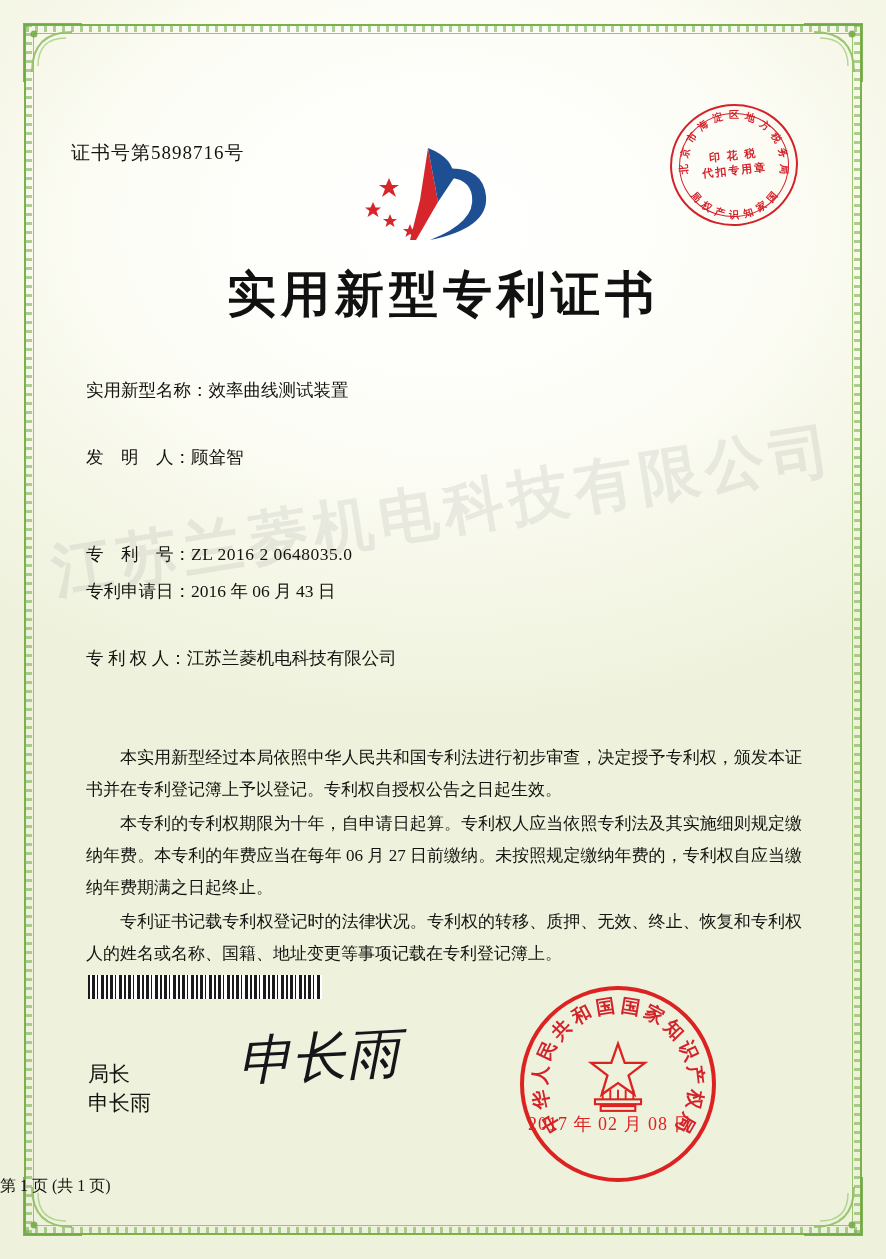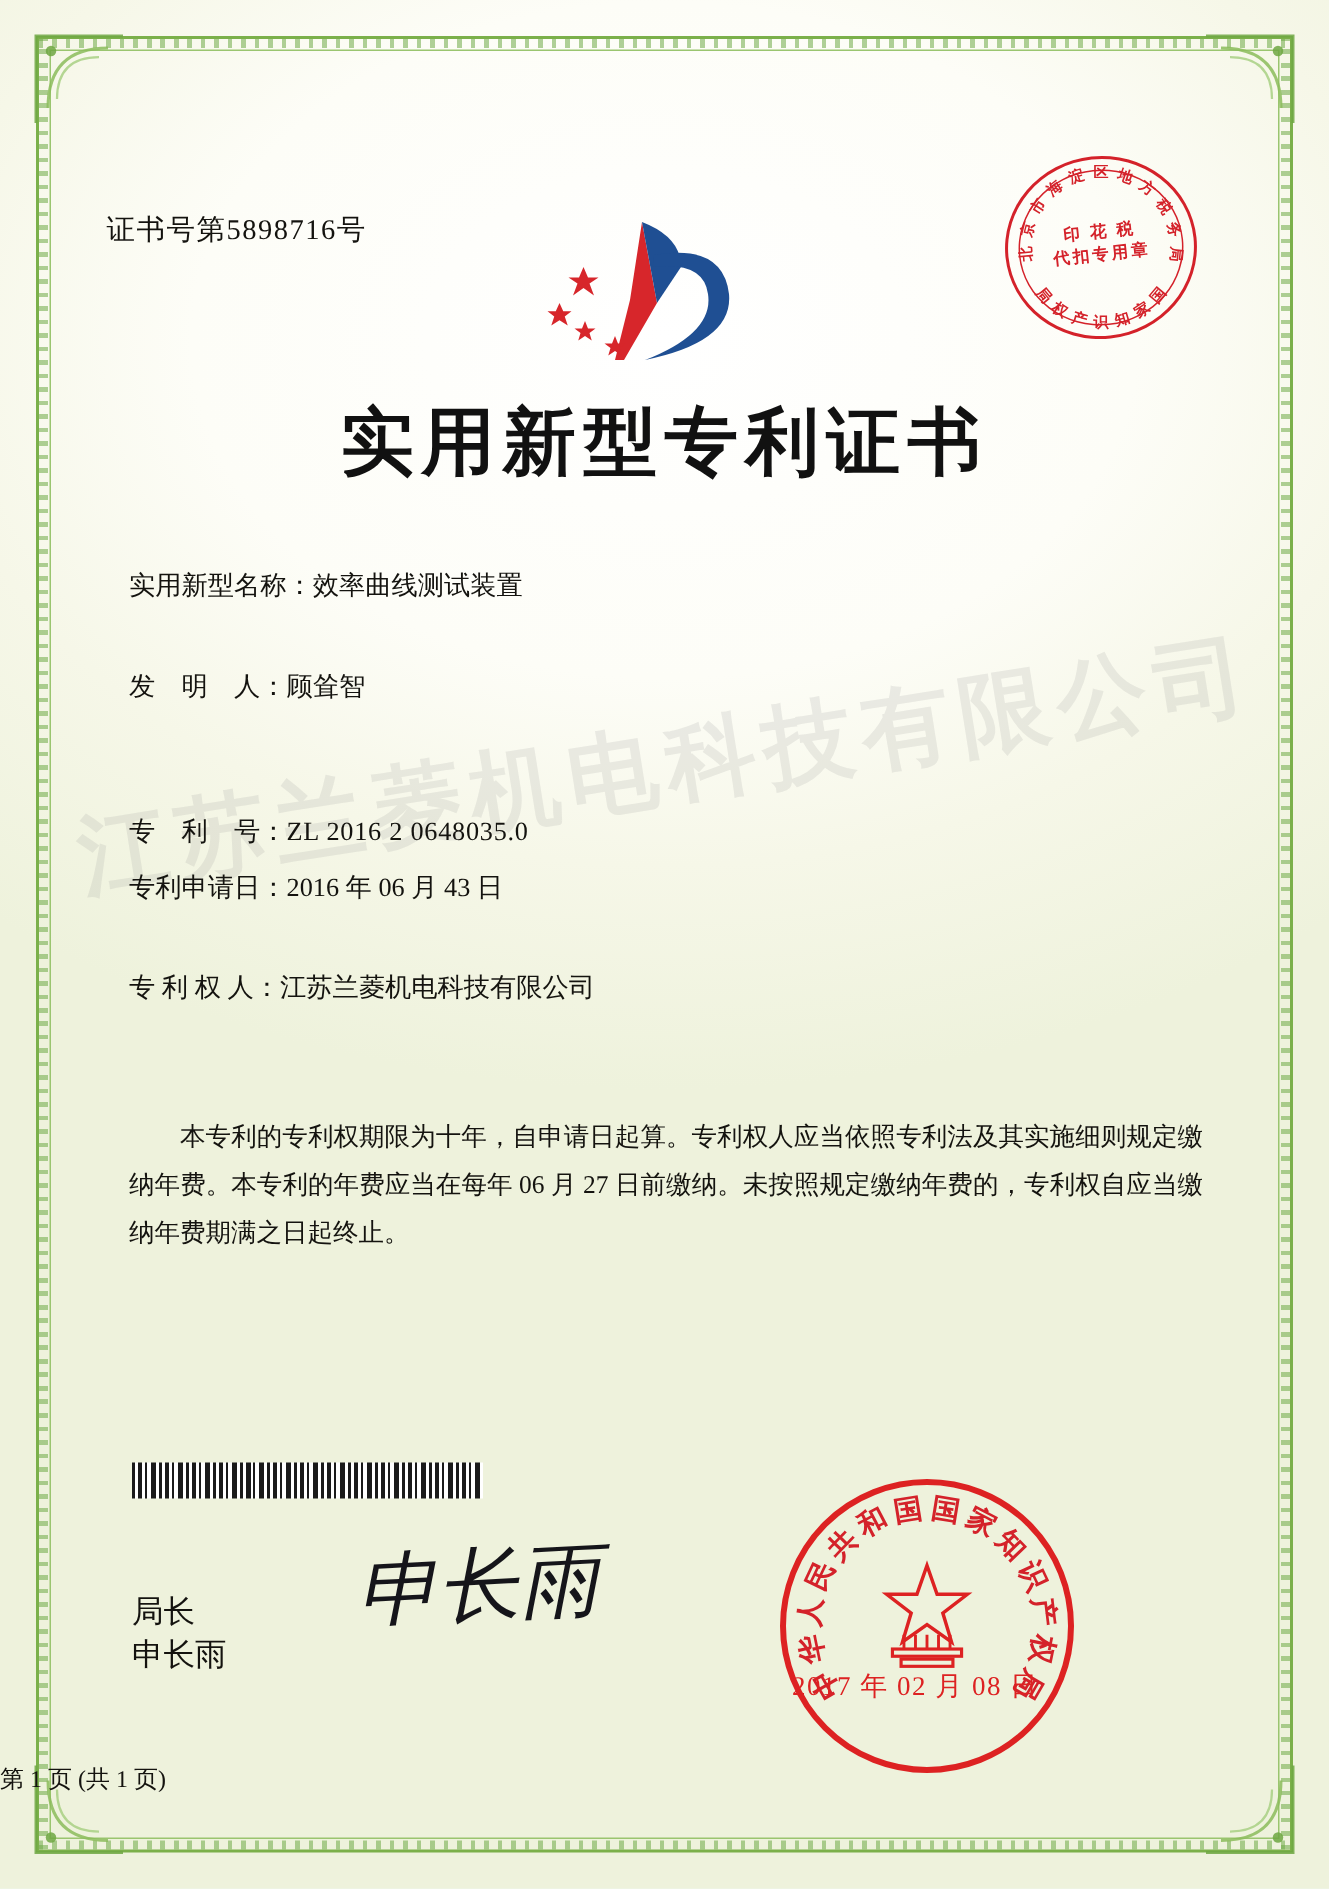--- a/index.html
+++ b/index.html
@@ -373,21 +373,23 @@
     </div>
     <div class="field">
       <span class="lbl">专利申请日：</span><span class="val">2016 年 06 月 43 日</span>
     </div>
     <div class="field">
       <span class="lbl">专 利 权 人：</span><span class="val">江苏兰菱机电科技有限公司</span>
     </div>
   </div>
 
   <div class="body-text">
+    <p>本实用新型经过本局依照中华人民共和国专利法进行初步审查，决定授予专利权，颁发本证书并在专利登记簿上予以登记。专利权自授权公告之日起生效。</p>
     <p>本专利的专利权期限为十年，自申请日起算。专利权人应当依照专利法及其实施细则规定缴纳年费。本专利的年费应当在每年 06 月 27 日前缴纳。未按照规定缴纳年费的，专利权自应当缴纳年费期满之日起终止。</p>
+    <p>专利证书记载专利权登记时的法律状况。专利权的转移、质押、无效、终止、恢复和专利权人的姓名或名称、国籍、地址变更等事项记载在专利登记簿上。</p>
   </div>
 
   <div class="barcode"></div>
 
   <div class="director">
     <div>局长</div>
     <div>申长雨</div>
   </div>
   <div class="signature">申长雨</div>
 

